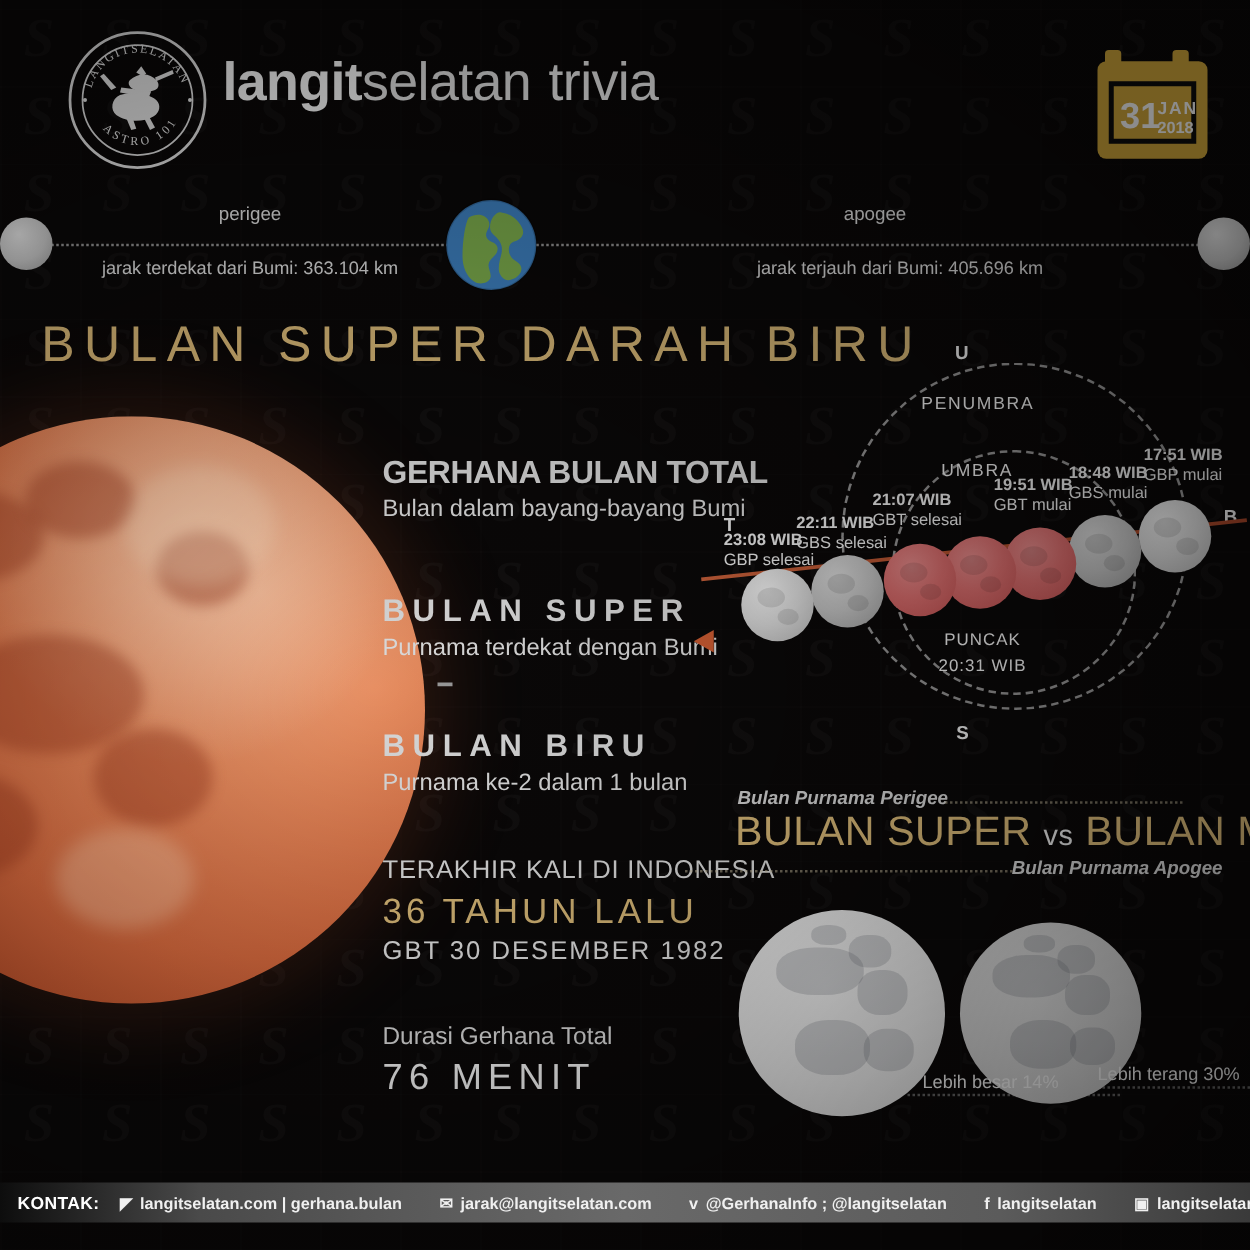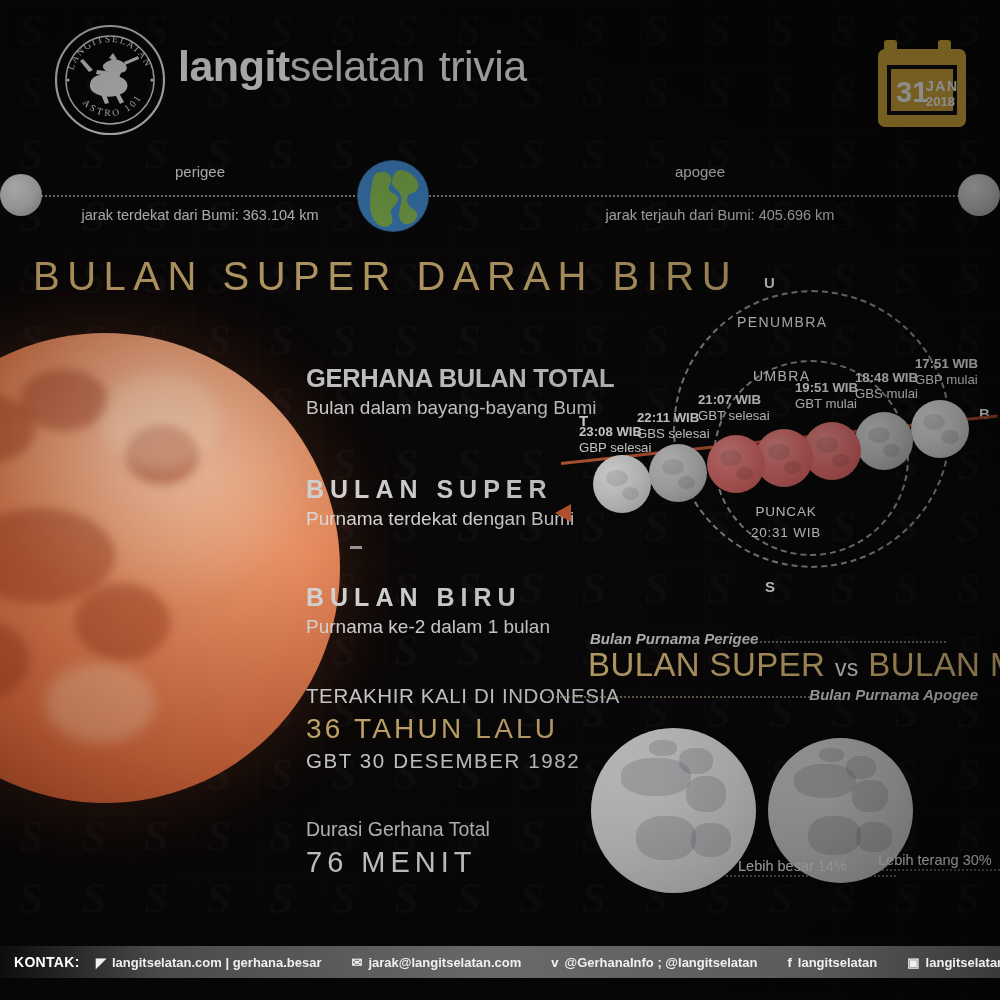--- a/index.html
+++ b/index.html
@@ -720,21 +720,21 @@
   <div class="cmp-caption" id="cap-bigger">Lebih besar 14%</div>
   <div class="cmp-caption" id="cap-brighter">Lebih terang 30%</div>
 </div>
 
 <div id="vignette"></div>
 
 <div id="footer">
   <div id="foot-items">
       <div class="foot-item">
         <span class="gl">◤</span>
-        <span>langitselatan.com | gerhana.besar</span>
+        <span>langitselatan.com | gerhana.bulan</span>
       </div>
       <div class="foot-item">
         <span class="gl">✉</span>
         <span>jarak@langitselatan.com</span>
       </div>
       <div class="foot-item">
         <span class="gl">ᴠ</span>
         <span>@GerhanaInfo ; @langitselatan</span>
       </div>
       <div class="foot-item">

